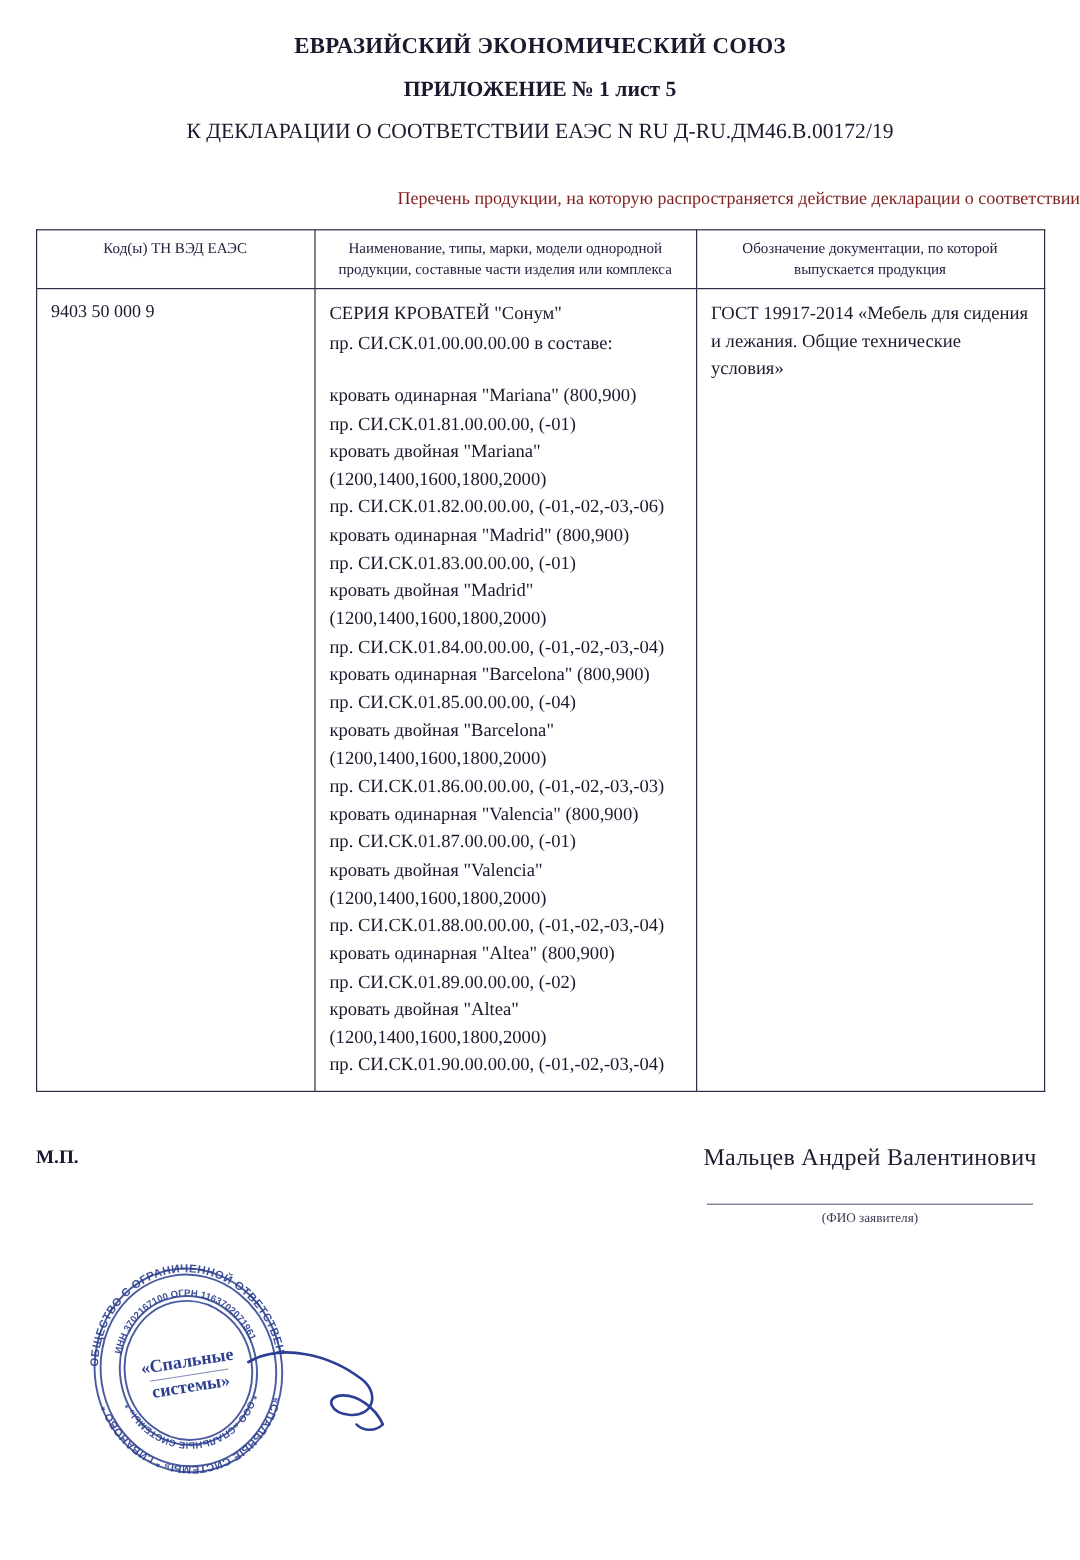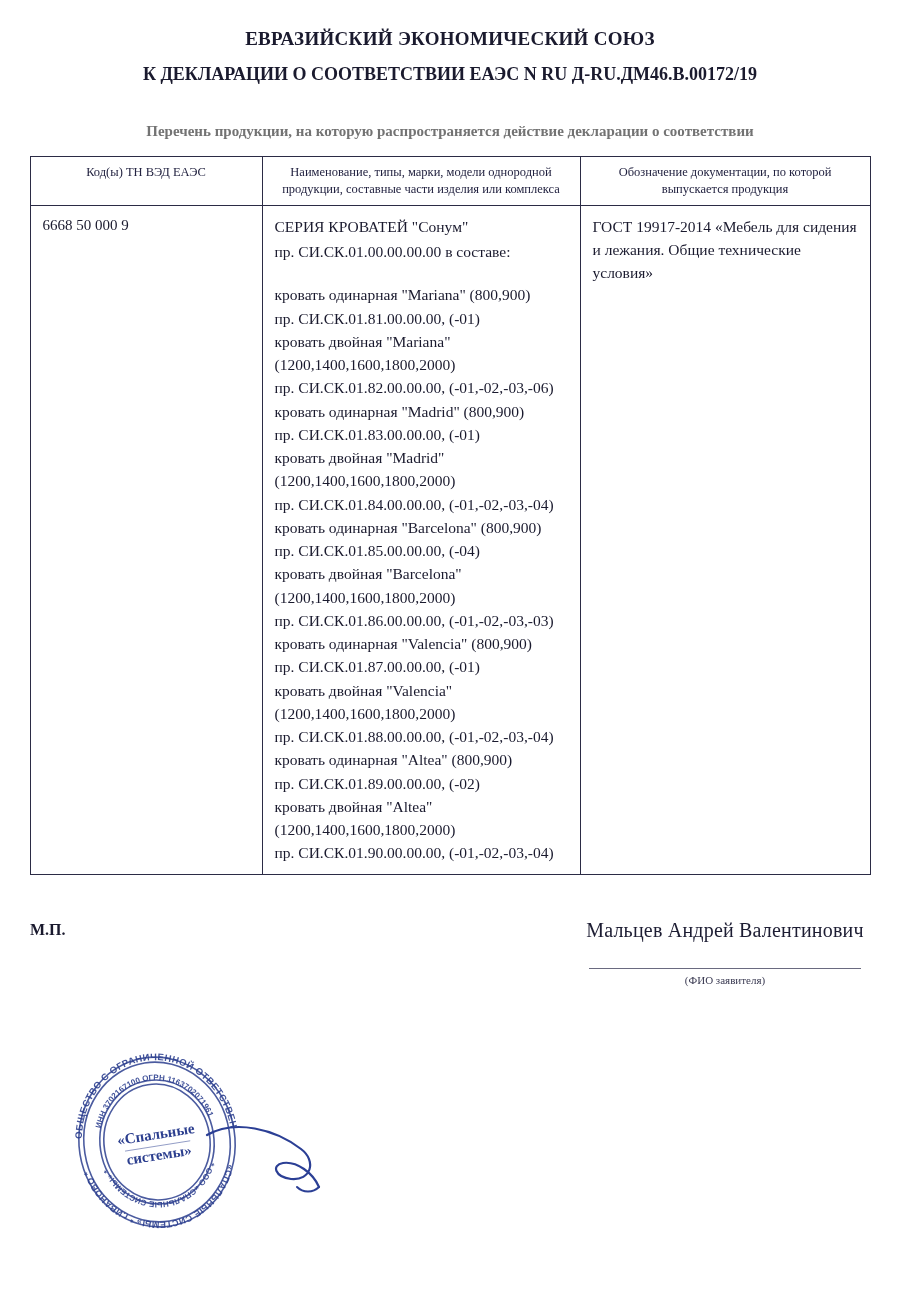--- a/index.html
+++ b/index.html
@@ -31,31 +31,30 @@
     font-size: 19px;
     letter-spacing: 0.3px;
     margin-bottom: 14px;
   }
   .header .line2 {
     font-weight: bold;
     font-size: 18px;
     margin-bottom: 14px;
   }
   .header .line3 {
-    font-weight: bold;
+    font-weight: normal;
     font-size: 18px;
     margin-bottom: 6px;
   }
   .subtitle {
-    text-align: center;
+    text-align: right;
     font-size: 15px;
     margin-top: 38px;
     margin-bottom: 10px;
-    color: #737373;
-    font-weight: bold;
+    color: #7f1d1d;
   }
   table.products {
     border-collapse: collapse;
     width: 840px;
     margin: 16px auto;
     table-layout: fixed;
   }
   table.products th, table.products td {
     border: 1px solid #2b2b45;
     vertical-align: top;
@@ -147,41 +146,42 @@
     pointer-events: none;
   }
 </style>
 </head>
 <body>
 
 <div class="page">
 
   <div class="header">
     <div class="line1">ЕВРАЗИЙСКИЙ ЭКОНОМИЧЕСКИЙ СОЮЗ</div>
+    <div class="line2">ПРИЛОЖЕНИЕ № 1 лист 5</div>
     <div class="line3">К ДЕКЛАРАЦИИ О СООТВЕТСТВИИ ЕАЭС N RU Д-RU.ДМ46.В.00172/19</div>
   </div>
 
   <div class="subtitle">Перечень продукции, на которую распространяется действие декларации о соответствии</div>
 
   <table class="products">
     <colgroup>
       <col class="c1">
         <col class="c2">
         <col class="c3">
     </colgroup>
     <thead>
       <tr>
         <th>Код(ы) ТН ВЭД ЕАЭС</th>
         <th>Наименование, типы, марки, модели однородной продукции, составные части изделия или комплекса</th>
         <th>Обозначение документации, по которой выпускается продукция</th>
       </tr>
     </thead>
     <tbody>
       <tr>
-        <td class="code">6668 50 000 9</td>
+        <td class="code">9403 50 000 9</td>
         <td class="name">
           <div class="name-head">
             <div>СЕРИЯ КРОВАТЕЙ "Сонум"</div>
             <div>пр. СИ.СК.01.00.00.00.00 в составе:</div>
           </div>
           <div class="items" id="items-list">
               <div>кровать одинарная "Mariana" (800,900)</div>
               <div>пр. СИ.СК.01.81.00.00.00, (-01)</div>
               <div>кровать двойная "Mariana"</div>
               <div>(1200,1400,1600,1800,2000)</div>

